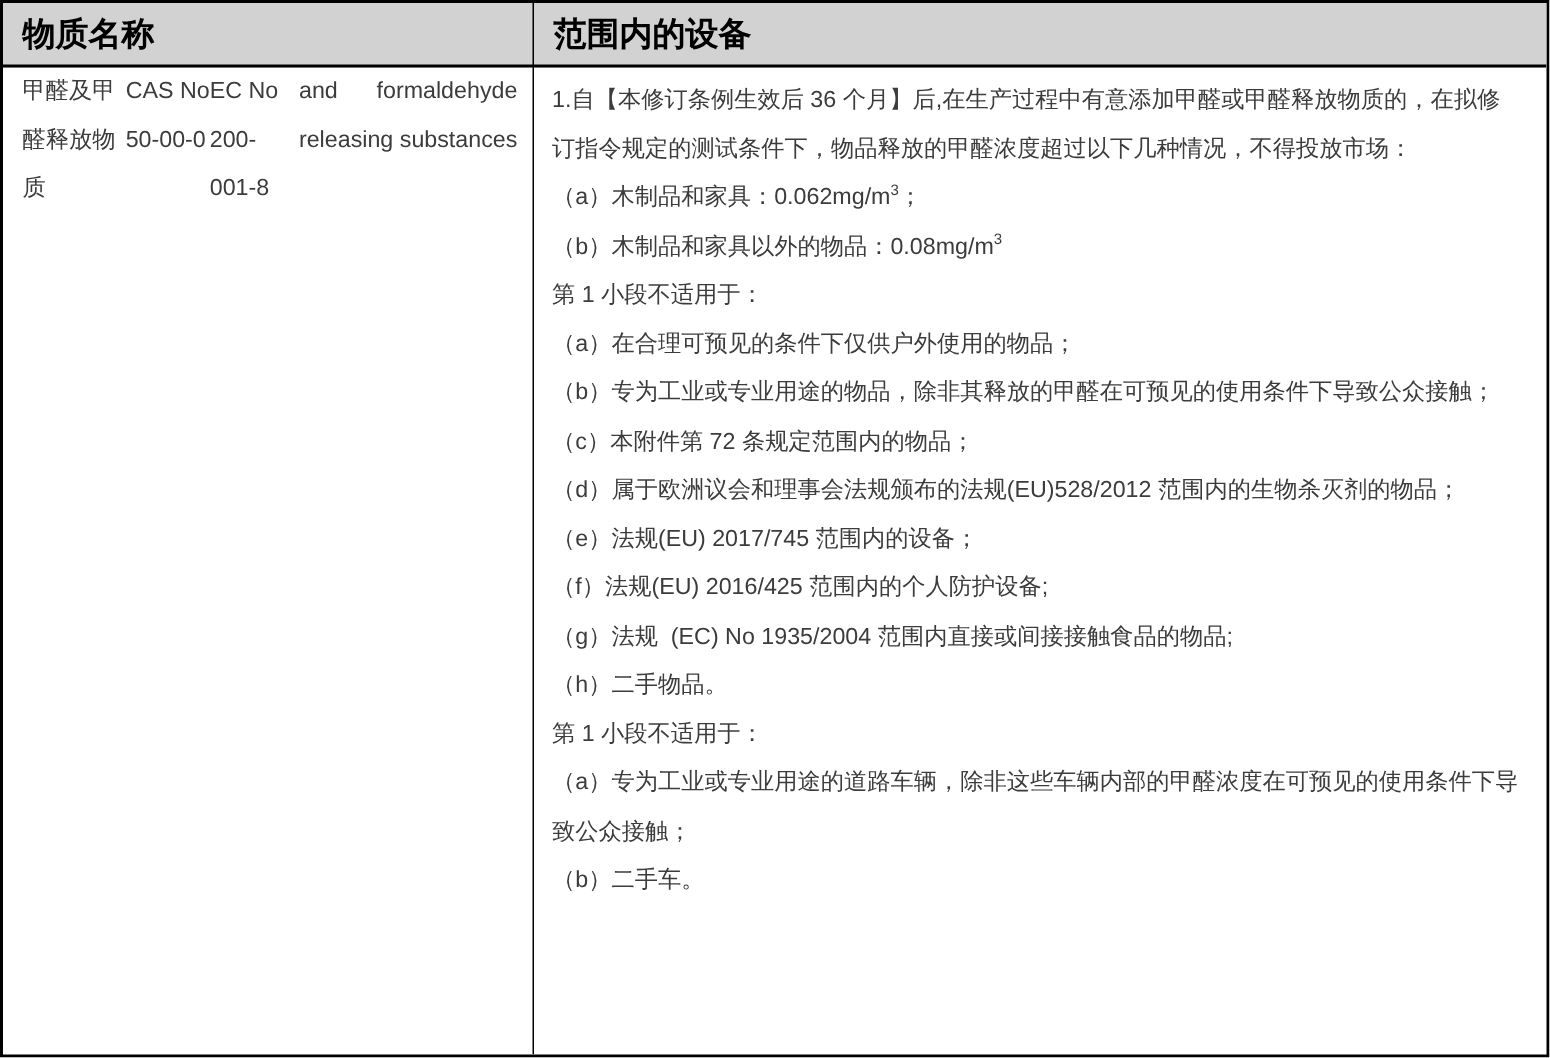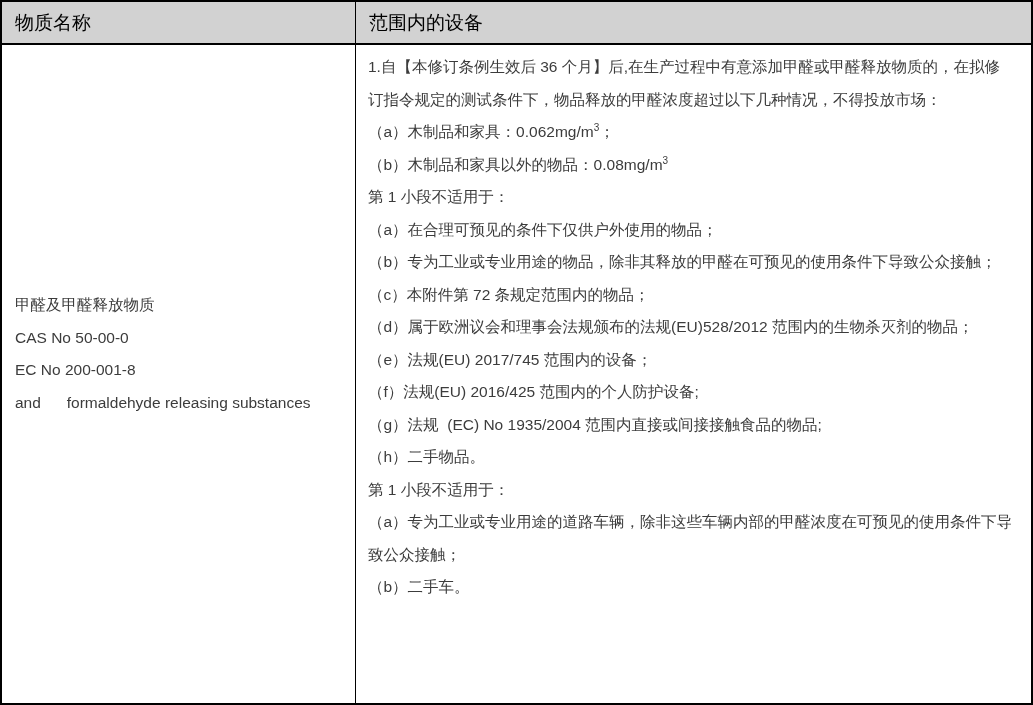--- a/index.html
+++ b/index.html
@@ -20,38 +20,38 @@
     border: 2px solid var(--border);
     display: grid;
     grid-template-columns: 354px 1fr;
     grid-template-rows: 43px 1fr;
     background: #ffffff;
     overflow: hidden;
   }
   .th {
     background: var(--header-bg);
     color: var(--header-text);
-    font-weight: normal;
-    font-size: 19px;
+    font-weight: bold;
+    font-size: 22px;
     display: flex;
     align-items: center;
     padding-left: 13px;
     border-bottom: 2px solid var(--border);
   }
   .th-left { border-right: 1px solid var(--border); }
   .cell {
     color: var(--body-text);
     font-size: 15.5px;
     line-height: 32.5px;
     overflow: hidden;
   }
   .substance-cell {
     border-right: 1px solid var(--border);
     display: flex;
-    flex-direction: column;
+    flex-direction: row;
     justify-content: center;
     padding: 0 10px 40px 13px;
   }
   .sub-line { white-space: pre-wrap; }
   .conditions-cell {
     padding: 6px 16px 0 12px;
   }
   .cond-line {
     white-space: pre-wrap;
     word-break: break-word;

